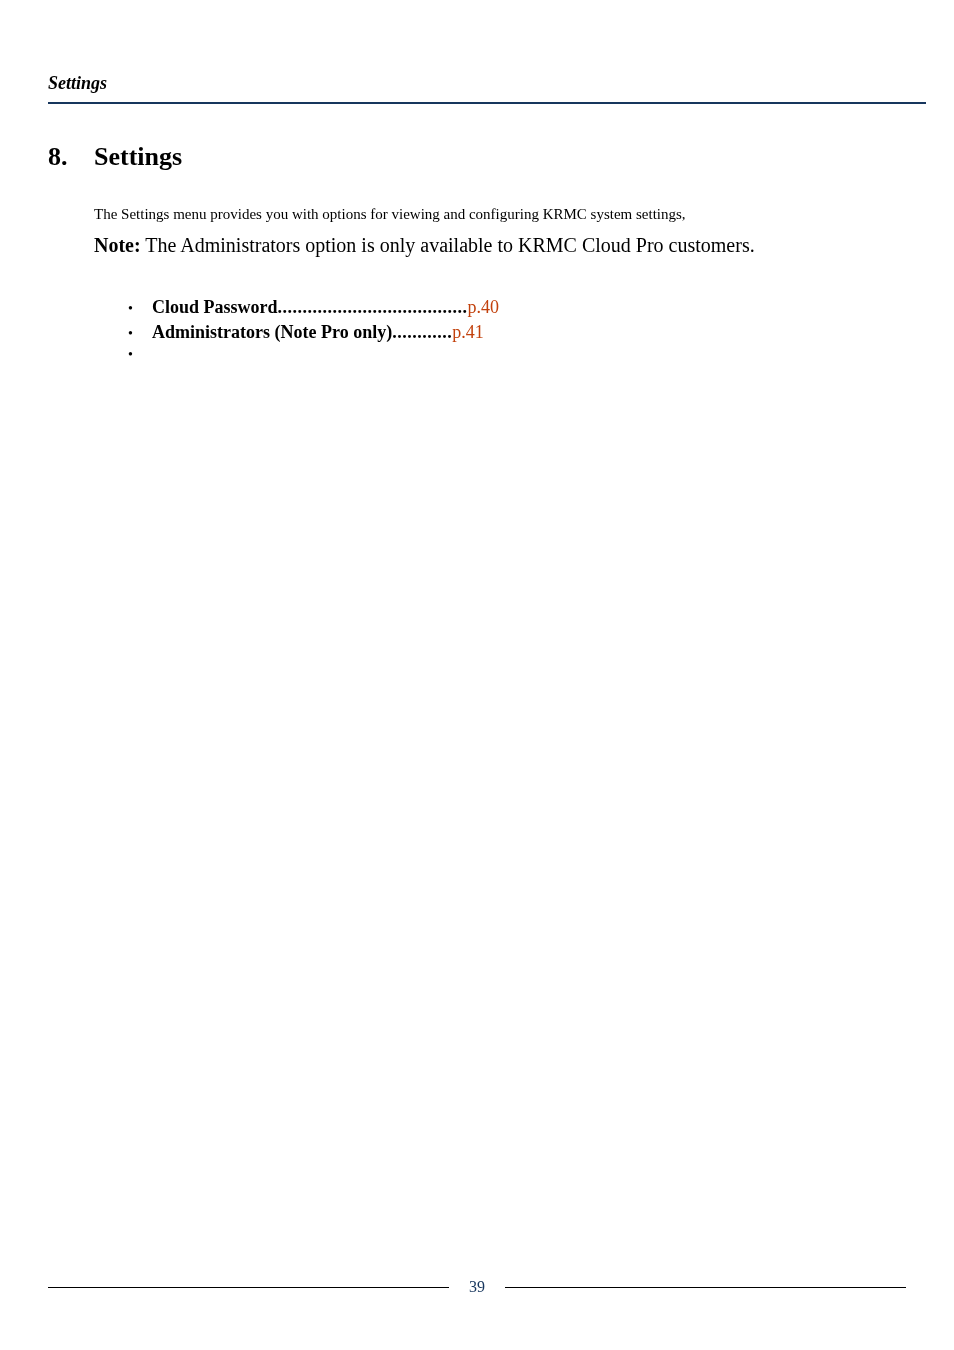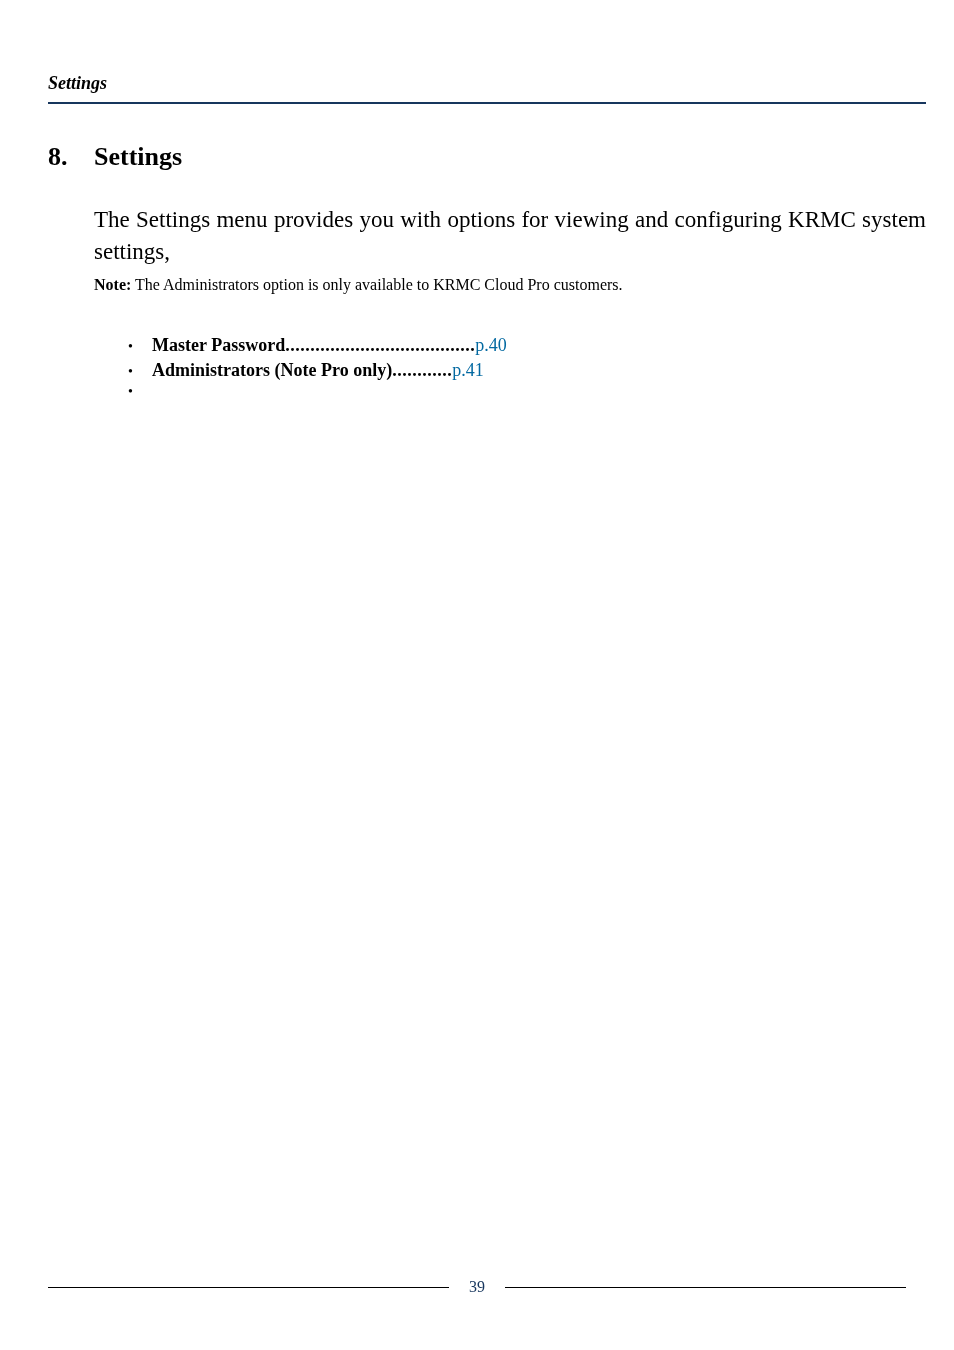--- a/index.html
+++ b/index.html
@@ -59,28 +59,28 @@
     }
     .section-number {
       width: 46px;
       flex-shrink: 0;
     }
     .section-title {
       flex: 1;
     }
     .body-text {
       padding-left: 46px;
-      font-size: 23px;
+      font-size: 15px;
       line-height: 1.4;
       text-align: justify;
       margin-bottom: 6px;
     }
     .note-line {
       padding-left: 46px;
-      font-size: 16px;
+      font-size: 20px;
       line-height: 1.4;
     }
     .note-label {
       font-weight: bold;
     }
     .toc-list {
       margin-top: 36px;
       padding-left: 80px;
       list-style: none;
     }
@@ -101,21 +101,21 @@
       white-space: nowrap;
     }
     .dots {
       flex: 0 0 auto;
       font-weight: bold;
       letter-spacing: 0.5px;
       overflow: hidden;
       white-space: nowrap;
     }
     .toc-page {
-      color: #0369a1;
+      color: #c2410c;
       font-weight: normal;
       white-space: nowrap;
     }
     .toc-row {
       display: flex;
       width: 350px;
     }
     .footer {
       position: absolute;
       bottom: 54px;
@@ -155,21 +155,21 @@
 
     <div class="body-text">The Settings menu provides you with options for viewing and configuring KRMC system settings,</div>
     <div class="note-line">
       <span class="note-label">Note:</span><span> The Administrators option is only available to KRMC Cloud Pro customers.</span>
     </div>
 
     <ul class="toc-list">
       <li class="toc-item">
         <span class="bullet">•</span>
         <span class="toc-row">
-          <span class="toc-label">Master Password</span>
+          <span class="toc-label">Cloud Password</span>
           <span class="dots">......................................</span>
           <span class="toc-page">p.40</span>
         </span>
       </li>
       <li class="toc-item">
         <span class="bullet">•</span>
         <span class="toc-row">
           <span class="toc-label">Administrators (Note Pro only)</span>
           <span class="dots">............</span>
           <span class="toc-page">p.41</span>

